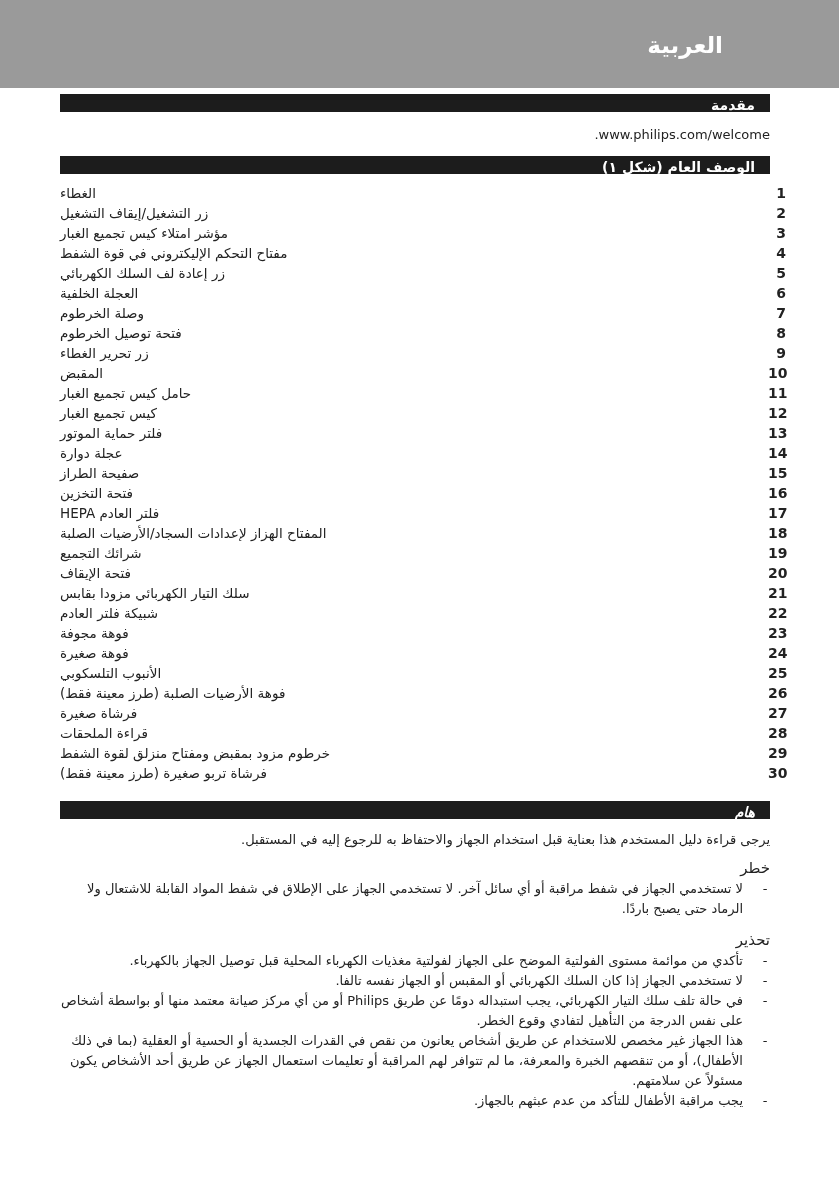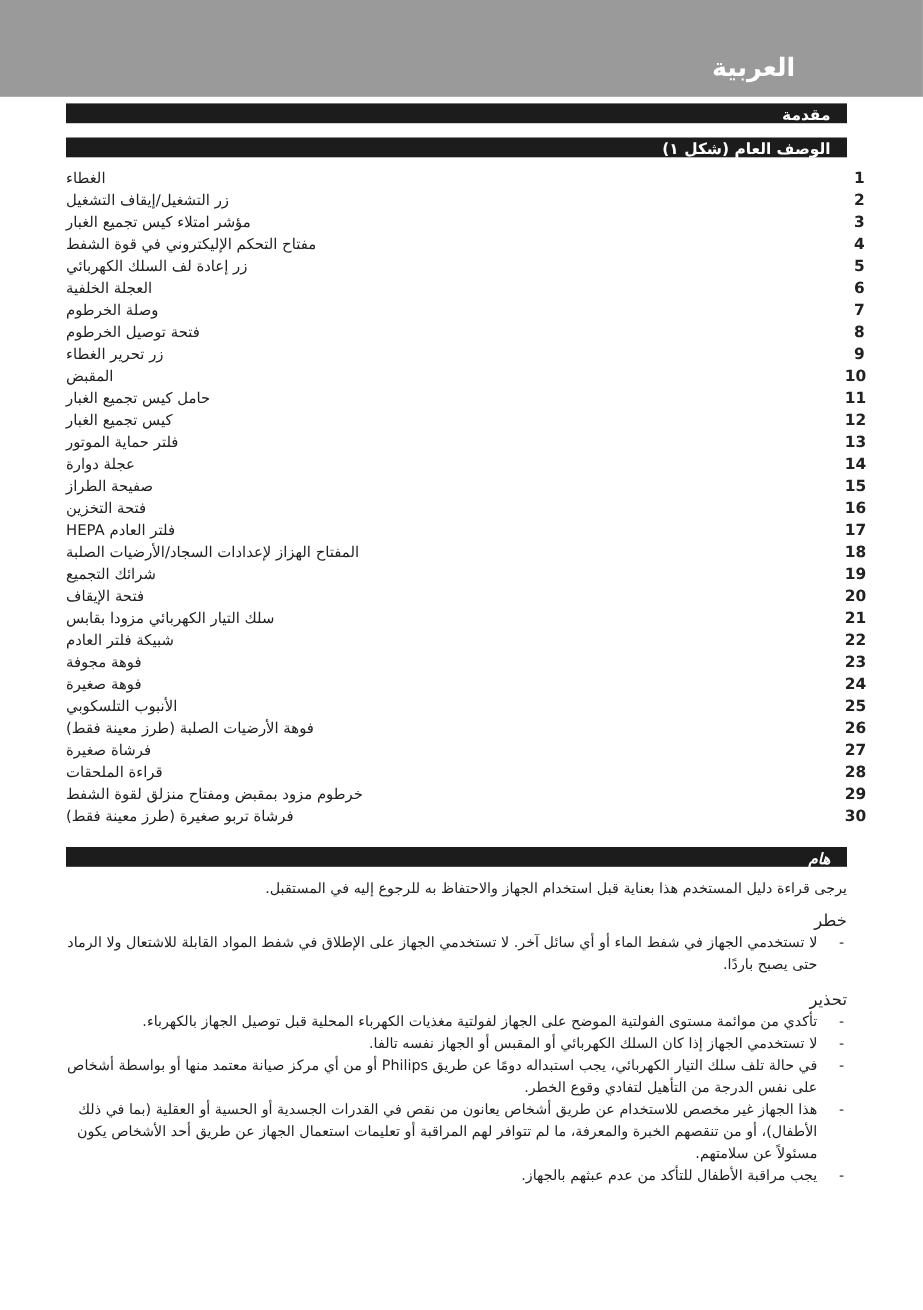--- a/index.html
+++ b/index.html
@@ -9,21 +9,21 @@
     --body_text:#222222;
   }
   *{box-sizing:border-box;}
   html,body{margin:0;padding:0;}
   body{
     width:839px;height:1191px;overflow:hidden;background:#fff;
     font-family:"DejaVu Sans", sans-serif;color:var(--body_text);
   }
   .band{height:88px;background:var(--header_band);position:relative;}
   .band .lang-title{
-    position:absolute;top:50px;right:116px;color:#fff;
+    position:absolute;top:33px;right:116px;color:#fff;
     font-weight:bold;font-size:23px;line-height:1.1;direction:rtl;
   }
   .bar{
     background:var(--section_bar);color:var(--bar_text);
     font-weight:bold;font-size:14px;height:18px;line-height:23px;
     margin:0 69px 0 60px;padding:0 15px;direction:rtl;text-align:right;
   }
   .bar.intro-bar{margin-top:6px;}
   .bar.desc-bar{margin-top:11px;}
   .bar.imp-bar{margin-top:18px;font-style:italic;}
@@ -57,20 +57,21 @@
 
 <div class="band">
   <div class="lang-title">العربية</div>
 </div>
 
 <div class="bar intro-bar">
   <span>مقدمة</span>
 </div>
 
 <div class="para intro-text">
+  <div>www.philips.com/welcome.</div>
 </div>
 
 <div class="bar desc-bar">
   <span>الوصف العام (شكل ١)</span>
 </div>
 
 <div class="parts">
 
     <div class="part-row">
       <span class="part-num">1</span>
@@ -228,21 +229,21 @@
 </div>
 
 <div class="para note-text">يرجى قراءة دليل المستخدم هذا بعناية قبل استخدام الجهاز والاحتفاظ به للرجوع إليه في المستقبل.</div>
 
 <div class="sub-heading">خطر</div>
 
 <div class="bullets">
 
     <div class="bullet-row">
       <span class="bullet-dash">-</span>
-      <span class="bullet-text">لا تستخدمي الجهاز في شفط الماء أو أي سائل آخر. لا تستخدمي الجهاز على الإطلاق في شفط المواد القابلة للاشتعال ولا الرماد حتى يصبح باردًا.</span>
+      <span class="bullet-text">لا تستخدمي الجهاز في شفط مراقبة أو أي سائل آخر. لا تستخدمي الجهاز على الإطلاق في شفط المواد القابلة للاشتعال ولا الرماد حتى يصبح باردًا.</span>
     </div>
   </div>
 
 <div class="sub-heading warning-heading">تحذير</div>
 
 <div class="bullets">
 
     <div class="bullet-row">
       <span class="bullet-dash">-</span>
       <span class="bullet-text">تأكدي من موائمة مستوى الفولتية الموضح على الجهاز لفولتية مغذيات الكهرباء المحلية قبل توصيل الجهاز بالكهرباء.</span>

